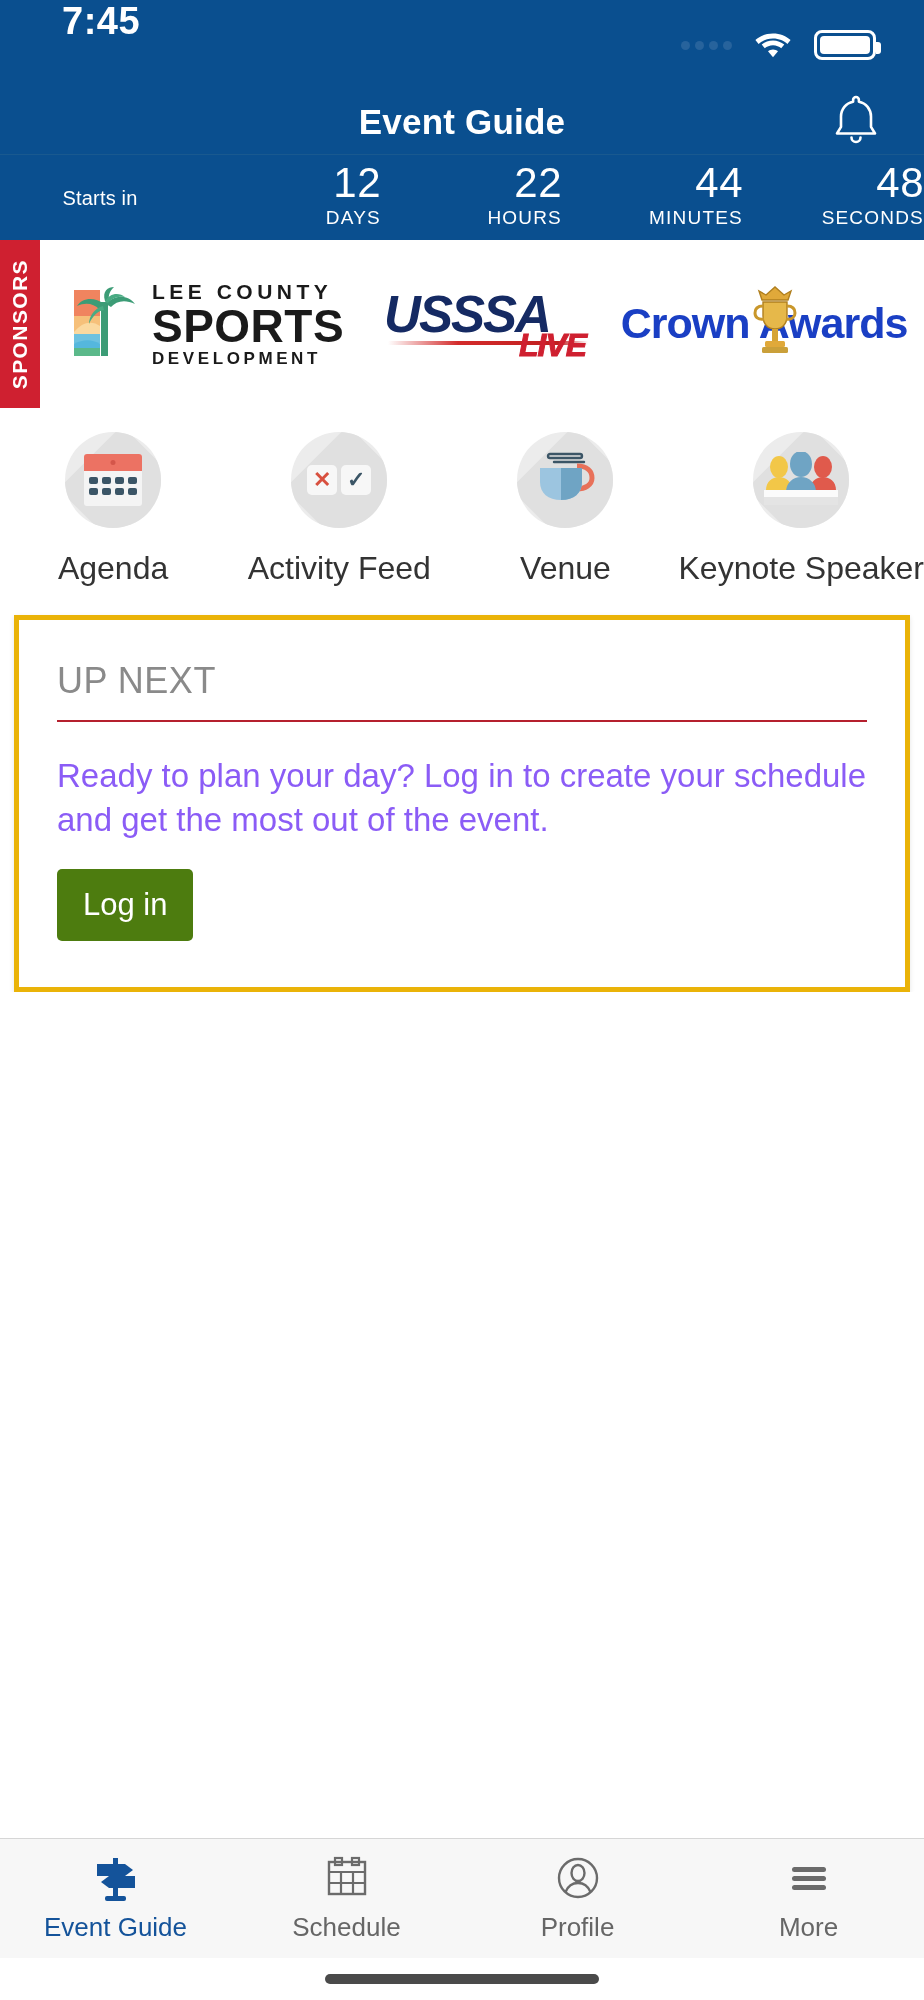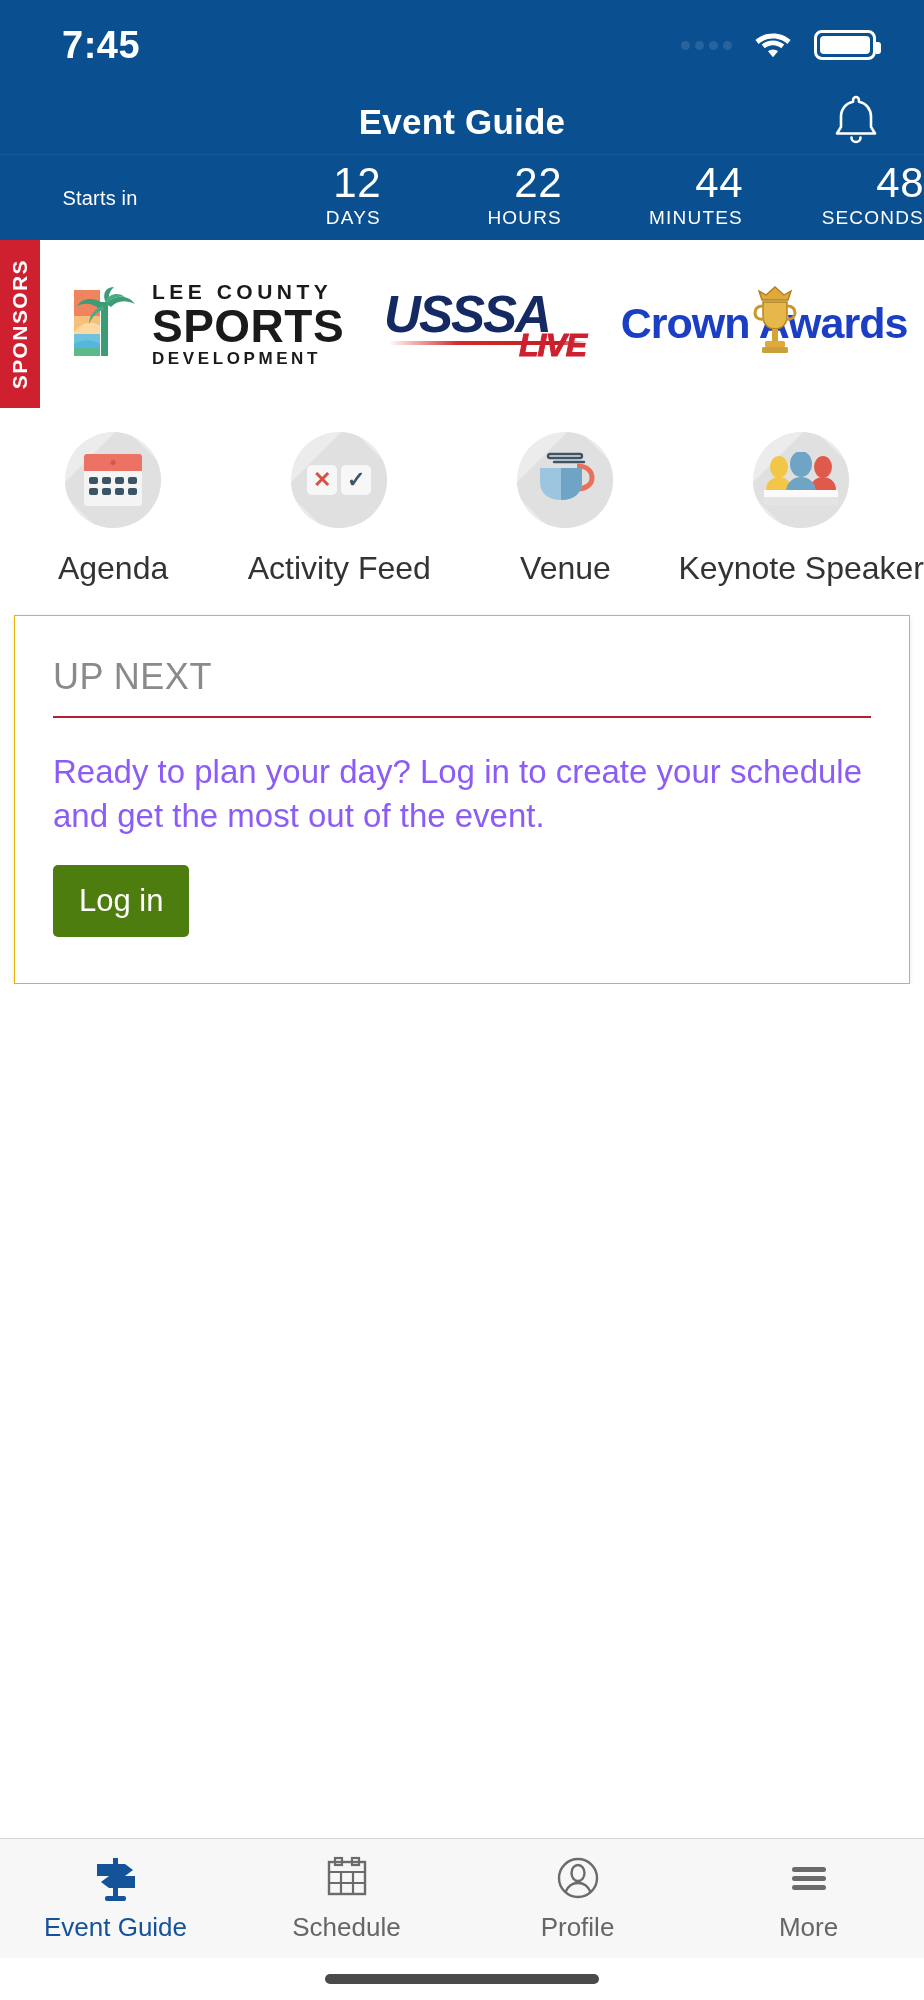--- a/index.html
+++ b/index.html
@@ -9,21 +9,21 @@
     background:#ffffff;
     overflow:hidden;
     position:relative;
   }
   .phone { width:924px; height:2000px; display:flex; flex-direction:column; background:#fff; }
 
   
   .statusbar {
     background:#0a4f8f;
     height:90px;
-    display:flex; align-items:center; justify-content:space-between;
+    display:flex; justify-content:space-between;
     padding:0 48px 0 62px;
     color:#fff;
     flex:0 0 auto;
   }
   .status-time { font-size:38px; font-weight:600; letter-spacing:0.5px; }
   .status-right { display:flex; align-items:center; gap:22px; }
   .dots { display:flex; gap:5px; align-items:center; }
   .dots i { width:9px; height:9px; border-radius:50%; background:#27639c; display:block; }
   .wifi-ico { width:38px; height:28px; position:relative; }
   .battery { width:62px; height:30px; border:3px solid #ffffff; border-radius:8px; position:relative; }
@@ -132,21 +132,21 @@
   
   .cup-ico { width:66px; height:60px; position:relative; z-index:2; }
 
   
   .ppl-ico { width:74px; height:56px; position:relative; z-index:2; }
 
   
   .card-wrap { padding:22px 14px 0; flex:0 0 auto; }
   .card {
     background:#ffffff;
-    border:1px solid #eab308;
+    border:5px solid #eab308;
     box-shadow:0 2px 5px rgba(0,0,0,0.10);
     padding:0;
   }
   .card-head { padding:40px 38px 0; }
   .card-head .ttl { font-size:36px; color:#8a8a8a; letter-spacing:0.5px; }
   .card-rule { height:2px; background:#b5202e; margin:18px 0 0; }
   .card-body { padding:32px 38px 46px; }
   .card-text { font-size:33px; color:#8b5cf6; line-height:1.32; }
   .login-btn {
     margin-top:28px;

